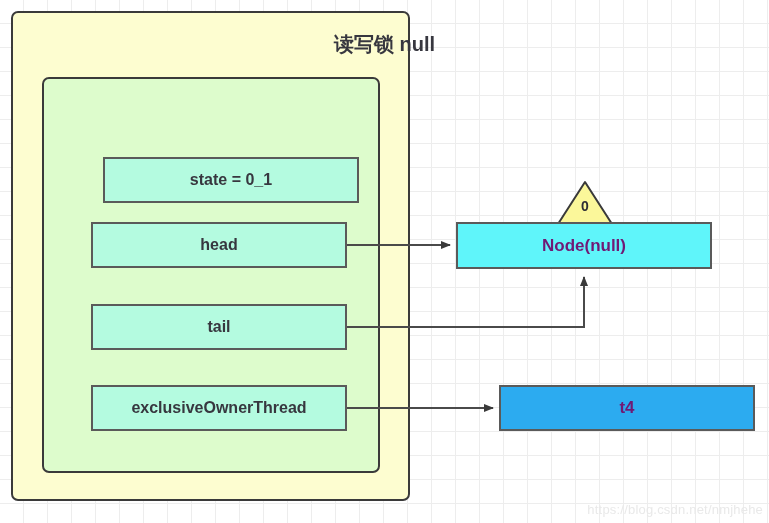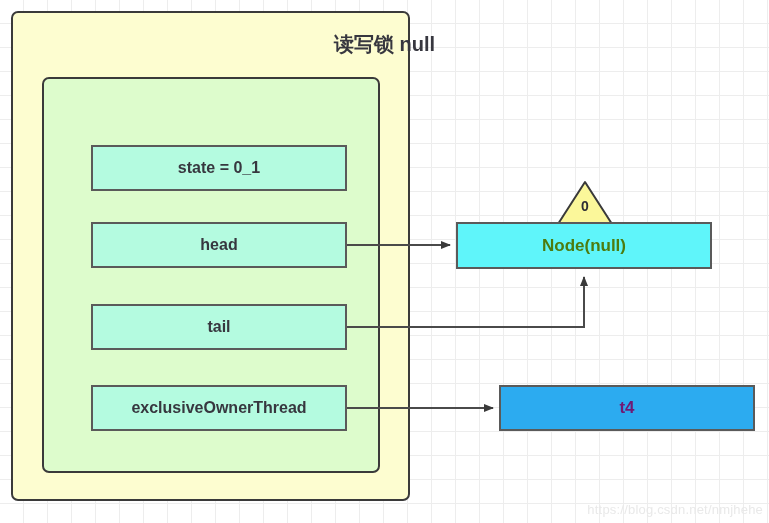--- a/index.html
+++ b/index.html
@@ -103,41 +103,41 @@
     background: #b4fbe0;
     border: 2px solid #5a5a5a;
     box-sizing: border-box;
     display: flex;
     align-items: center;
     justify-content: center;
     font-size: 16px;
     font-weight: bold;
     color: #37373f;
   }
-  #field-state { top: 145px; }
+  #field-state { top: 157px; margin-left: 12px; }
   #field-head  { top: 222px; }
   #field-tail  { top: 304px; }
   #field-owner { top: 385px; }
 
   
   .node-box {
     position: absolute;
     left: 456px;
     top: 222px;
     width: 256px;
     height: 47px;
     background: #5ff5fa;
     border: 2px solid #5a5a5a;
     box-sizing: border-box;
     display: flex;
     align-items: center;
     justify-content: center;
     font-size: 17px;
     font-weight: bold;
-    color: #4d7c0f;
+    color: #701a75;
     z-index: 3;
   }
   .thread-box {
     position: absolute;
     left: 499px;
     top: 385px;
     width: 256px;
     height: 46px;
     background: #2cabf0;
     border: 2px solid #5a5a5a;

